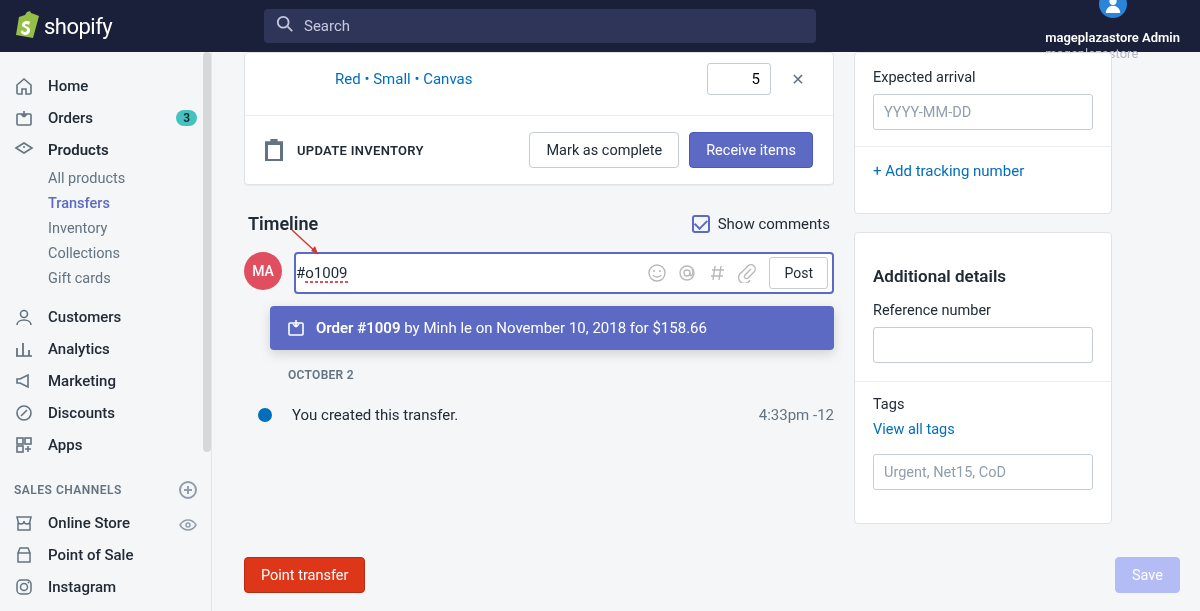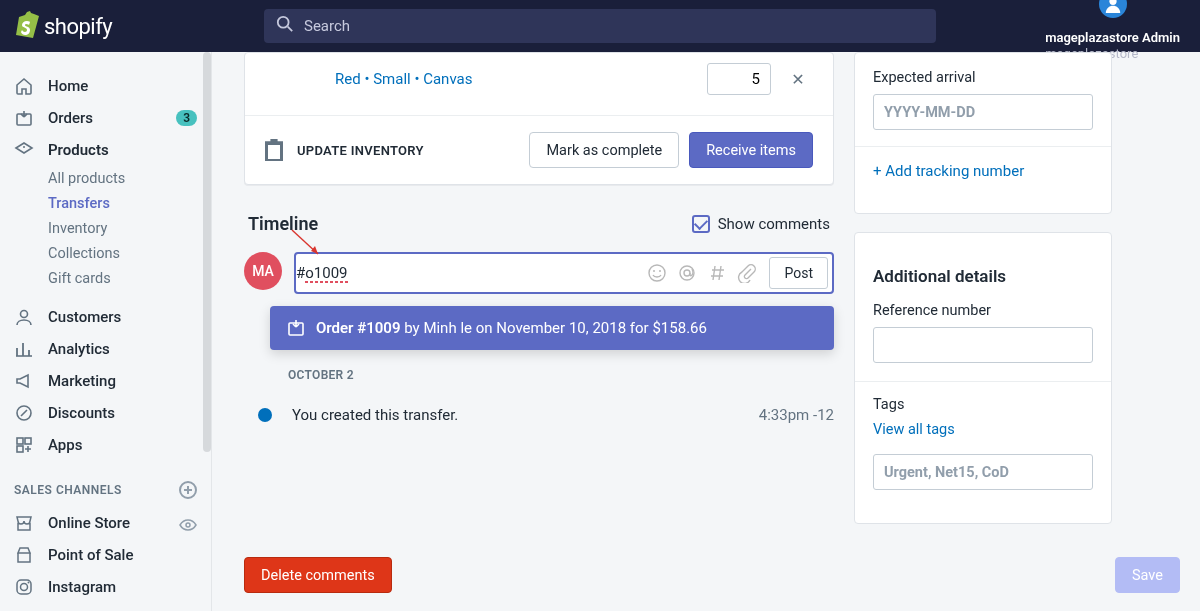--- a/index.html
+++ b/index.html
@@ -2,21 +2,21 @@
 <html><head>
 <meta charset="utf-8">
 <style>
   * { box-sizing: border-box; margin: 0; padding: 0; font-family: -apple-system, BlinkMacSystemFont, "Segoe UI", Roboto, sans-serif; }
   html, body { width: 1200px; height: 611px; overflow: hidden; background: #f4f6f8; }
   .topbar { height: 52px; background: #1a1f3a; display: flex; align-items: center; }
   .logo { width: 240px; display: flex; align-items: center; padding-left: 14px; gap: 4px; }
   .logo-bag { width: 26px; height: 28px; position: relative; }
   .logo-text { color: #fff; font-size: 22px; font-weight: 400; letter-spacing: -0.5px; }
   .searchwrap { flex: 1; padding: 0 24px 0 24px; }
-  .searchbox { background: #2f3559; border-radius: 4px; height: 34px; display: flex; align-items: center; padding: 0 12px; gap: 10px; width: 672px; }
+  .searchbox { background: #2f3559; border-radius: 4px; height: 34px; display: flex; align-items: center; padding: 0 12px; gap: 10px; width: 552px; }
   .searchbox input { background: transparent; border: none; outline: none; color: #c6c9dd; font-size: 15px; flex: 1; }
   .searchbox input::placeholder { color: #c6c9dd; }
   .search-icon { color: #c6c9dd; }
   .acct { display: flex; align-items: center; gap: 12px; padding-right: 20px; flex-direction: column; }
   .avatar-top { width: 28px; height: 28px; border-radius: 50%; background: #2a85d9; display: flex; align-items: center; justify-content: center; }
   .avatar-top svg { width: 18px; height: 18px; }
   .acct-text { color: #fff; font-size: 13px; line-height: 1.25; }
   .acct-name { font-weight: 600; }
   .acct-store { color: #b5b8c9; }
 
@@ -79,21 +79,21 @@
   .date-hdr { margin-left: 44px; font-size:12px; color:#637381; font-weight:600; letter-spacing:0.3px; margin-top:18px; }
   .tl-event { margin-left: 14px; display:flex; align-items:center; gap:20px; margin-top:24px; }
   .tl-dot { width:14px; height:14px; border-radius:50%; background:#006fbb; flex-shrink:0; }
   .tl-text { flex:1; color:#212b36; font-size:15px; }
   .tl-time { color:#637381; font-size:15px; }
 
   .footer-save { position:absolute; bottom:0; left:32px; right:20px; display:flex; justify-content:space-between; align-items:center; padding: 18px 0; }
 
   .rcard { background:#fff; border:1px solid #dfe3e8; border-radius:4px; padding: 33px 18px; margin-bottom:18px; }
   .rcard-lbl { color:#212b36; font-size:14.5px; margin-bottom:8px; }
-  .rinput { width:100%; height:36px; border:1px solid #c4cdd5; border-radius:3px; padding:0 10px; font-size:14.5px; color:#637381;font-weight:bold; }
+  .rinput { width:100%; height:36px; border:1px solid #c4cdd5; border-radius:3px; padding:0 10px; font-size:14.5px; color:#637381; }
   .rinput::placeholder { color:#919eab; }
   .addtrack { color:#006fbb; font-size:15px; }
   .rcard-title { font-size:17px; font-weight:600; color:#212b36; margin-bottom:16px; }
   .viewall { color:#006fbb; font-size:14.5px; display:block; margin-bottom:16px; }
   .underline-red { position:relative; display:inline-block; }
   .underline-red::after { content:""; position:absolute; left:0; right:0; bottom:-1px; height:2px; background-image: repeating-linear-gradient(to right, #e04f5f, #e04f5f 3px, transparent 3px, transparent 5px); }
 </style>
 </head>
 <body>
 
@@ -364,17 +364,17 @@
           <div style="border-top:1px solid #ebeef0; margin:18px -18px 0; padding:14px 18px 0">
             <div class="rcard-lbl">Tags</div>
             <a class="viewall">View all tags</a>
             <input class="rinput" placeholder="Urgent, Net15, CoD" style="">
           </div>
         </div>
       </div>
     </div>
 
     <div class="footer-save">
-      <button class="btn btn-danger">Delete comments</button>
+      <button class="btn btn-danger">Point transfer</button>
       <button class="btn btn-primary-light">Save</button>
     </div>
   </div>
 </div>
 
 </body></html>

